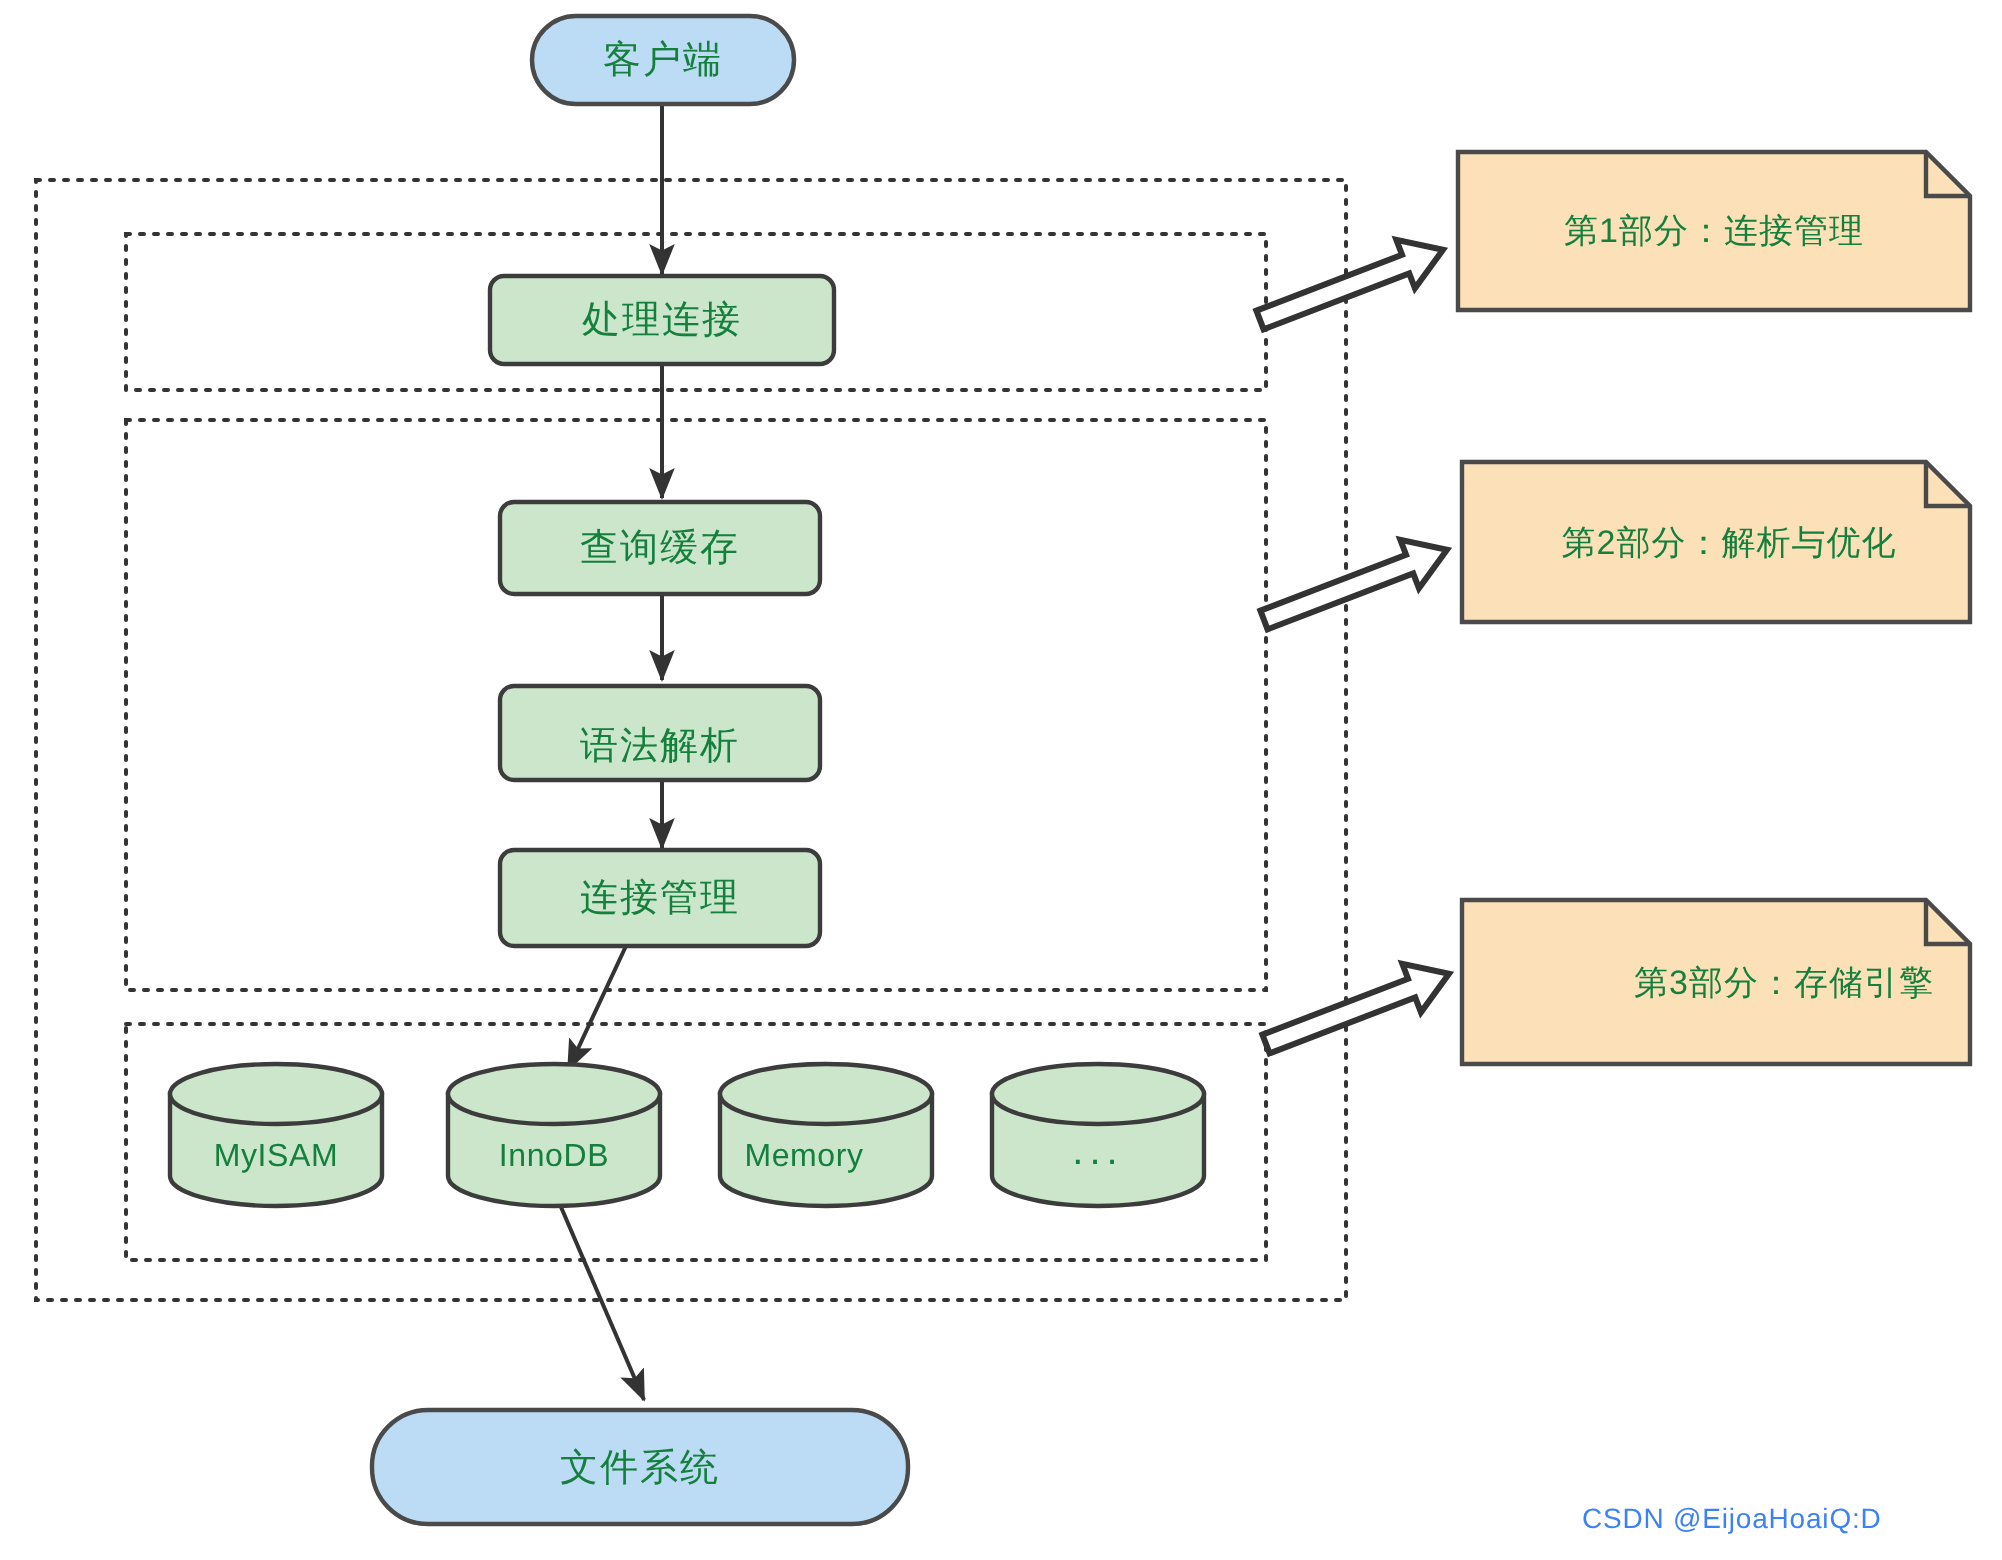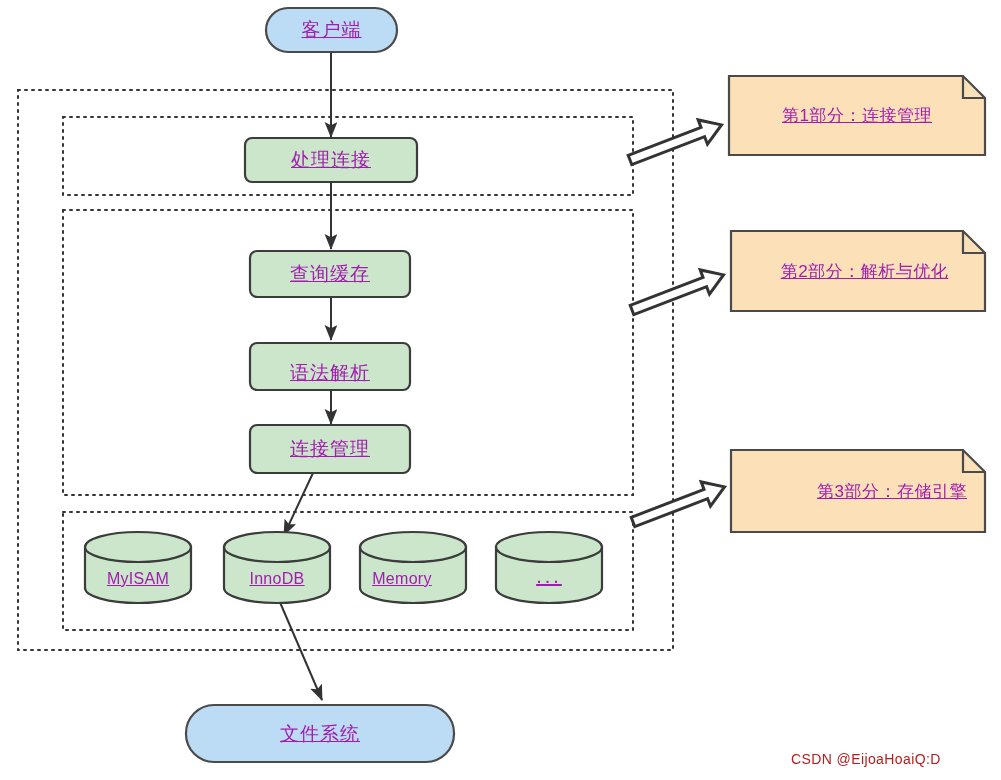--- a/index.html
+++ b/index.html
@@ -23,41 +23,40 @@
     top: 0;
     width: 1001px;
     height: 780px;
   }
   .node-label {
     position: absolute;
     display: flex;
     align-items: center;
     justify-content: center;
     text-align: right;
-    color: #a21caf;
+    color: #15803d;
     pointer-events: none;
     white-space: nowrap;
-    text-decoration: underline;
   }
   .lbl-cjk {
     font-size: 19px;
     letter-spacing: 1px;
   }
   .lbl-note {
     font-size: 17px;
     letter-spacing: 0.5px;
   }
   .lbl-db {
     font-size: 16px;
     letter-spacing: 0.3px;
   }
   .watermark {
     position: absolute;
     font-size: 14px;
-    color: #b91c1c;
+    color: #3b82f6;
     letter-spacing: 0.4px;
     white-space: nowrap;
   }
 </style>
 </head>
 <body>
 
 <div id="canvas">
 
   <svg class="layer" viewBox="0 0 1001 780" xmlns="http://www.w3.org/2000/svg">

